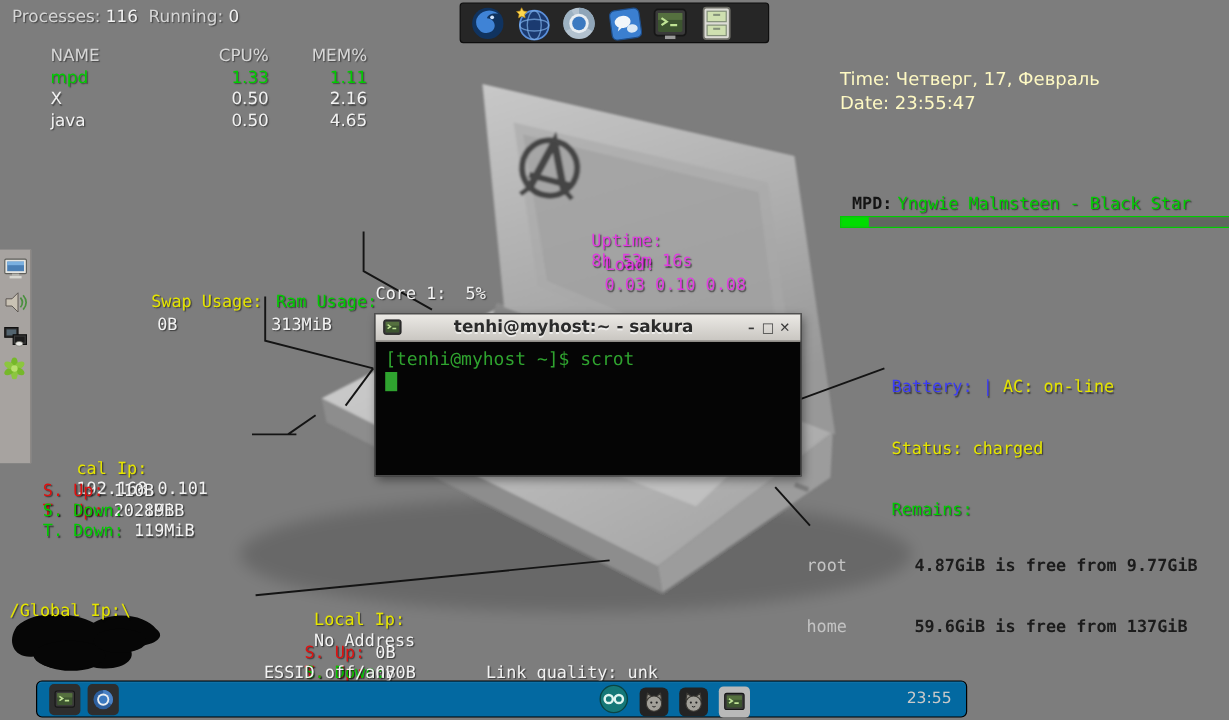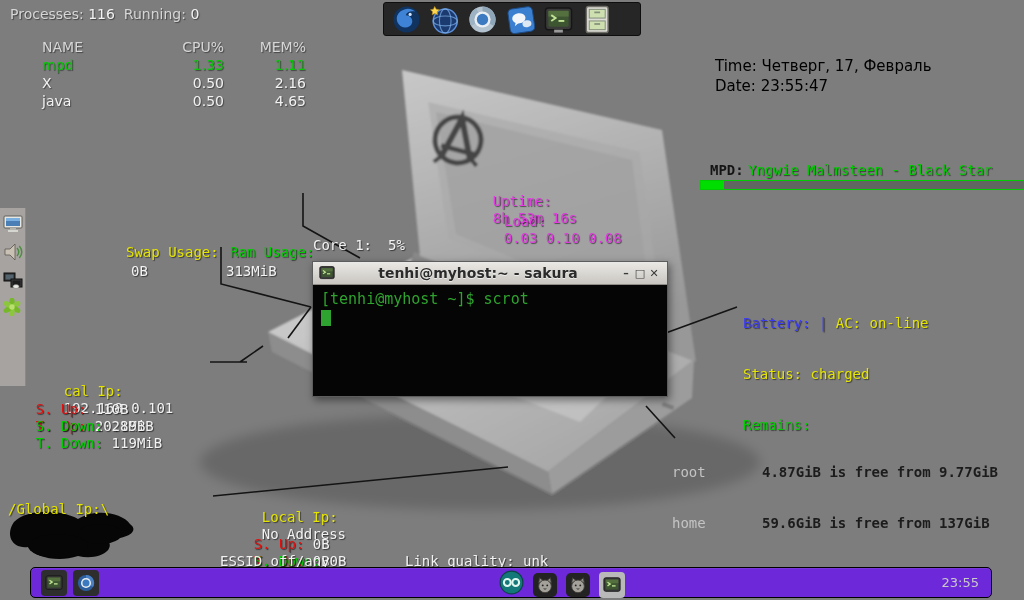--- a/index.html
+++ b/index.html
@@ -18,21 +18,21 @@
   
   #proc-line{left:10px;top:6px;font-size:14px;z-index:2;}
   #proc-table{left:42px;top:39px;width:264px;font-size:14px;z-index:2;}
   .ptr{display:grid;grid-template-columns:118px 64px 82px;height:18px;}
   .ptr .cpu,.ptr .mem{text-align:right;}
   
   #dock{left:383px;top:2px;width:258px;height:34px;background:#262626;border:1px solid #0e0e0e;
         border-radius:3px;display:flex;align-items:center;gap:9px;padding:0 8px;box-sizing:border-box;z-index:5;}
   .dock-icon{width:29px;height:29px;display:block;}
   
-  #clock-block{left:700px;top:56px;font-size:15px;line-height:20px;color:#000000;z-index:2;margin-left:15px;}
+  #clock-block{left:700px;top:56px;font-size:15px;line-height:20px;color:#fef9c3;z-index:2;}
   
   #mpd-label{left:710px;top:162px;color:#141414;font-weight:bold;z-index:2;text-shadow:none;}
   #mpd-song{left:748px;top:162px;z-index:2;}
   #mpd-bar{left:700px;top:180px;width:326px;height:8px;border:1px solid #00cc00;background:rgba(10,40,10,.25);z-index:2;}
   #mpd-fill{height:100%;background:#00dd00;width:7%;}
   
   #uptime-line{left:459px;top:176px;z-index:2;}
   #load-line{left:470px;top:196px;z-index:2;}
   #core-block{left:313px;top:193px;line-height:21px;z-index:2;}
   .core-val{margin-left:16px;}
@@ -64,21 +64,21 @@
             z-index:4;background:#050505;box-shadow:2px 3px 8px rgba(0,0,0,.45);}
   #term-titlebar{height:22px;background:linear-gradient(#ebe9e5,#c9c6c1);border-bottom:1px solid #8f8c87;
                  display:flex;align-items:center;padding:0 6px;}
   #term-title{flex:1;text-align:center;font-weight:bold;font-size:14px;color:#2b2b2b;text-shadow:0 1px 0 rgba(255,255,255,.6);}
   .term-btn{width:14px;text-align:center;font-size:11px;font-weight:bold;color:#3a3a3a;cursor:default;
             font-family:"DejaVu Sans","Liberation Sans",sans-serif;}
   #term-body{padding:5px 8px;}
   #term-prompt{color:#2fa32f;font-size:15px;line-height:19px;white-space:pre;}
   #term-cursor{width:10px;height:16px;background:#2fa32f;margin-top:1px;}
   
-  #taskbar{left:30px;top:567px;width:962px;height:31px;background:#6d28d9;border:1px solid #000;
+  #taskbar{left:30px;top:567px;width:776px;height:31px;background:#0369a1;border:1px solid #000;
            border-radius:5px;box-sizing:border-box;box-shadow:inset 0 1px 0 rgba(255,255,255,.07);z-index:5;}
   #tb-left{position:absolute;left:10px;top:2px;display:flex;gap:6px;}
   .tb-btn{width:26px;height:26px;background:#2e2e2e;border-radius:4px;display:flex;align-items:center;justify-content:center;}
   #tb-tray{position:absolute;left:468px;top:2px;display:flex;gap:9px;align-items:center;}
   .tray-bg{width:24px;height:24px;background:#232323;border-radius:5px;display:flex;align-items:center;justify-content:center;}
   .tray-active{width:26px;height:26px;background:#b9b9b9;border-radius:4px;display:flex;align-items:center;justify-content:center;}
   #tb-clock{position:absolute;right:12px;top:7px;font-size:13px;color:#c9c9c9;
             font-family:"DejaVu Sans","Liberation Sans",sans-serif;}
 </style>
 </head>

